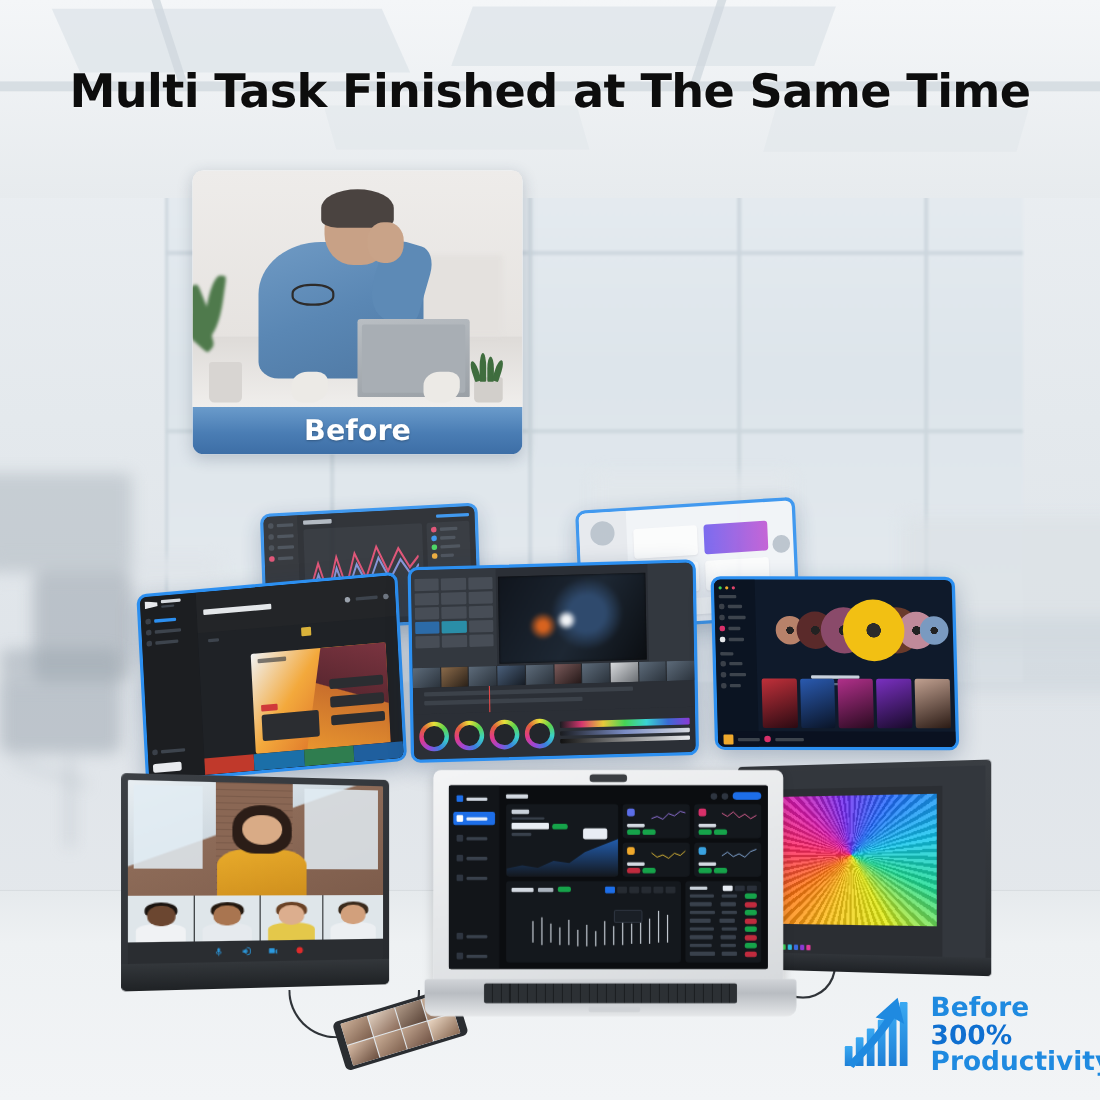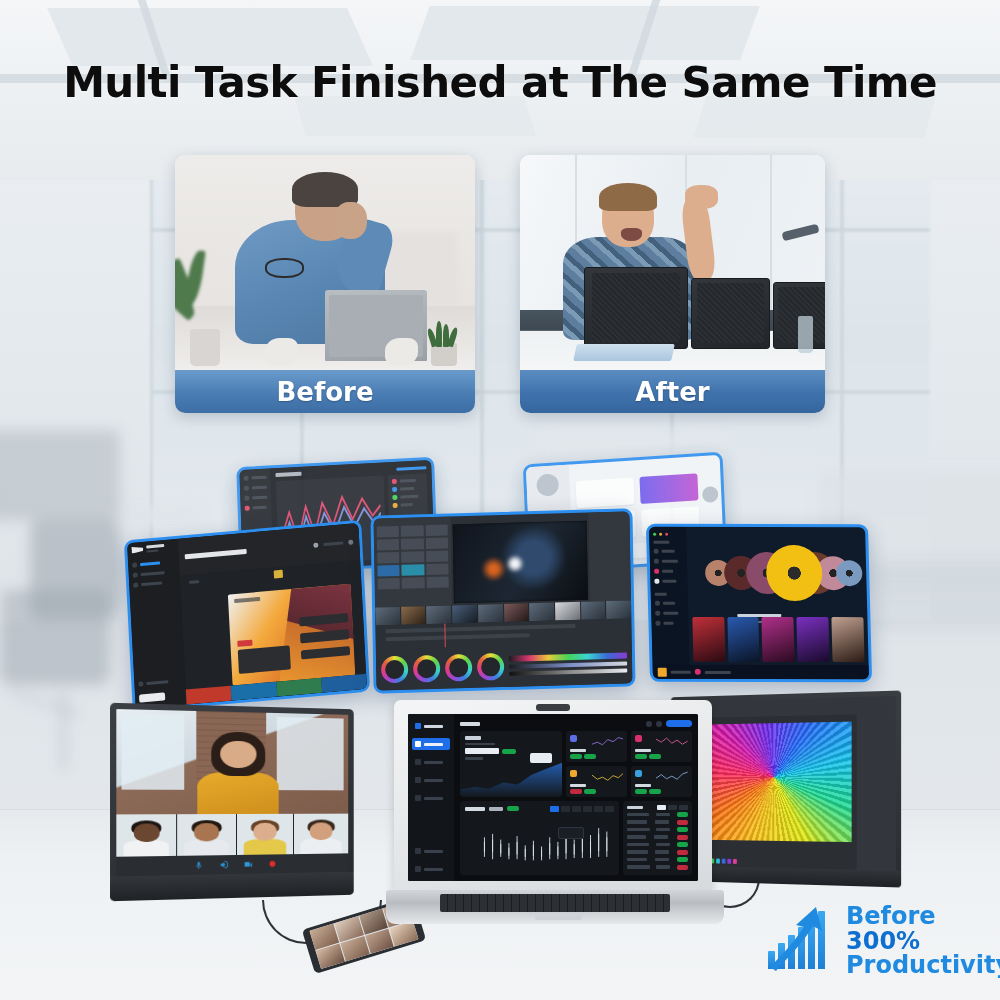--- a/index.html
+++ b/index.html
@@ -434,43 +434,20 @@
           <div class="bp-pot"></div>
           <div class="bp-succ" style="left:30%;bottom:40%;width:16%;height:55%"></div>
           <div class="bp-succ" style="left:48%;bottom:40%;width:16%;height:48%"></div>
           <div class="bp-succ" style="left:12%;bottom:40%;width:16%;height:40%;transform:rotate(-18deg)"></div>
           <div class="bp-succ" style="left:66%;bottom:40%;width:16%;height:42%;transform:rotate(18deg)"></div>
         </div>
       </div>
       <div class="ba-label">Before</div>
     </div>
 
-    <div class="ba-card after">
-      <div class="ba-photo">
-        <div class="ap-bg"></div>
-          <div class="ap-win"></div>
-        <div class="ap-winline" style="left:18%"></div>
-        <div class="ap-winline" style="left:54%"></div>
-        <div class="ap-winline" style="left:82%"></div>
-        <div class="ap-lamp"></div>
-        <div class="ap-desk"></div>
-        <div class="ap-torso"></div>
-        <div class="ap-armup"></div>
-        <div class="ap-fist"></div>
-        <div class="ap-head"></div>
-        <div class="ap-hair"></div>
-        <div class="ap-mouth"></div>
-        <div class="ap-mon" style="left:21%;width:34%;height:38%"></div>
-        <div class="ap-mon" style="left:56%;width:26%;height:33%"></div>
-        <div class="ap-mon" style="left:83%;width:19%;height:31%"></div>
-        <div class="ap-book"></div>
-        <div class="ap-bottle"></div>
-      </div>
-      <div class="ba-label">After</div>
-    </div>
   </div>
 
   <div class="float translucent" id="fl-analytics">
     <div class="app">
       <div class="app-side" style="width:16%">
         <div class="sb-row">
             <div class="sb-dot"></div>
             <div class="sb-txt" style="width:22px"></div>
           </div>
         <div class="sb-row">

